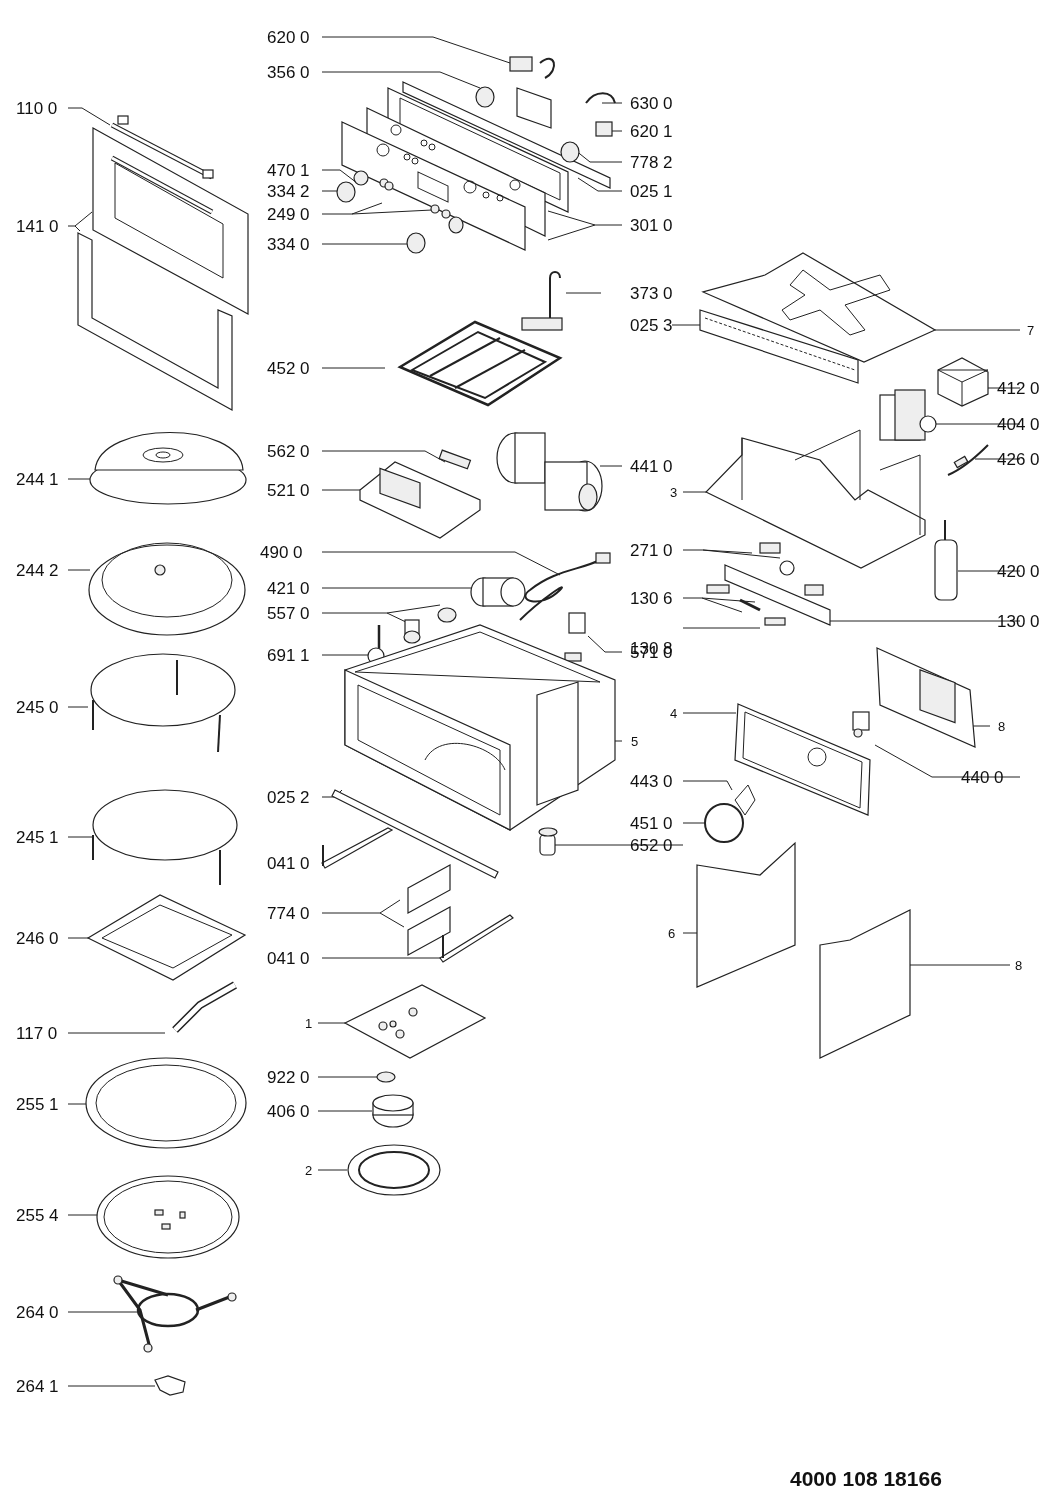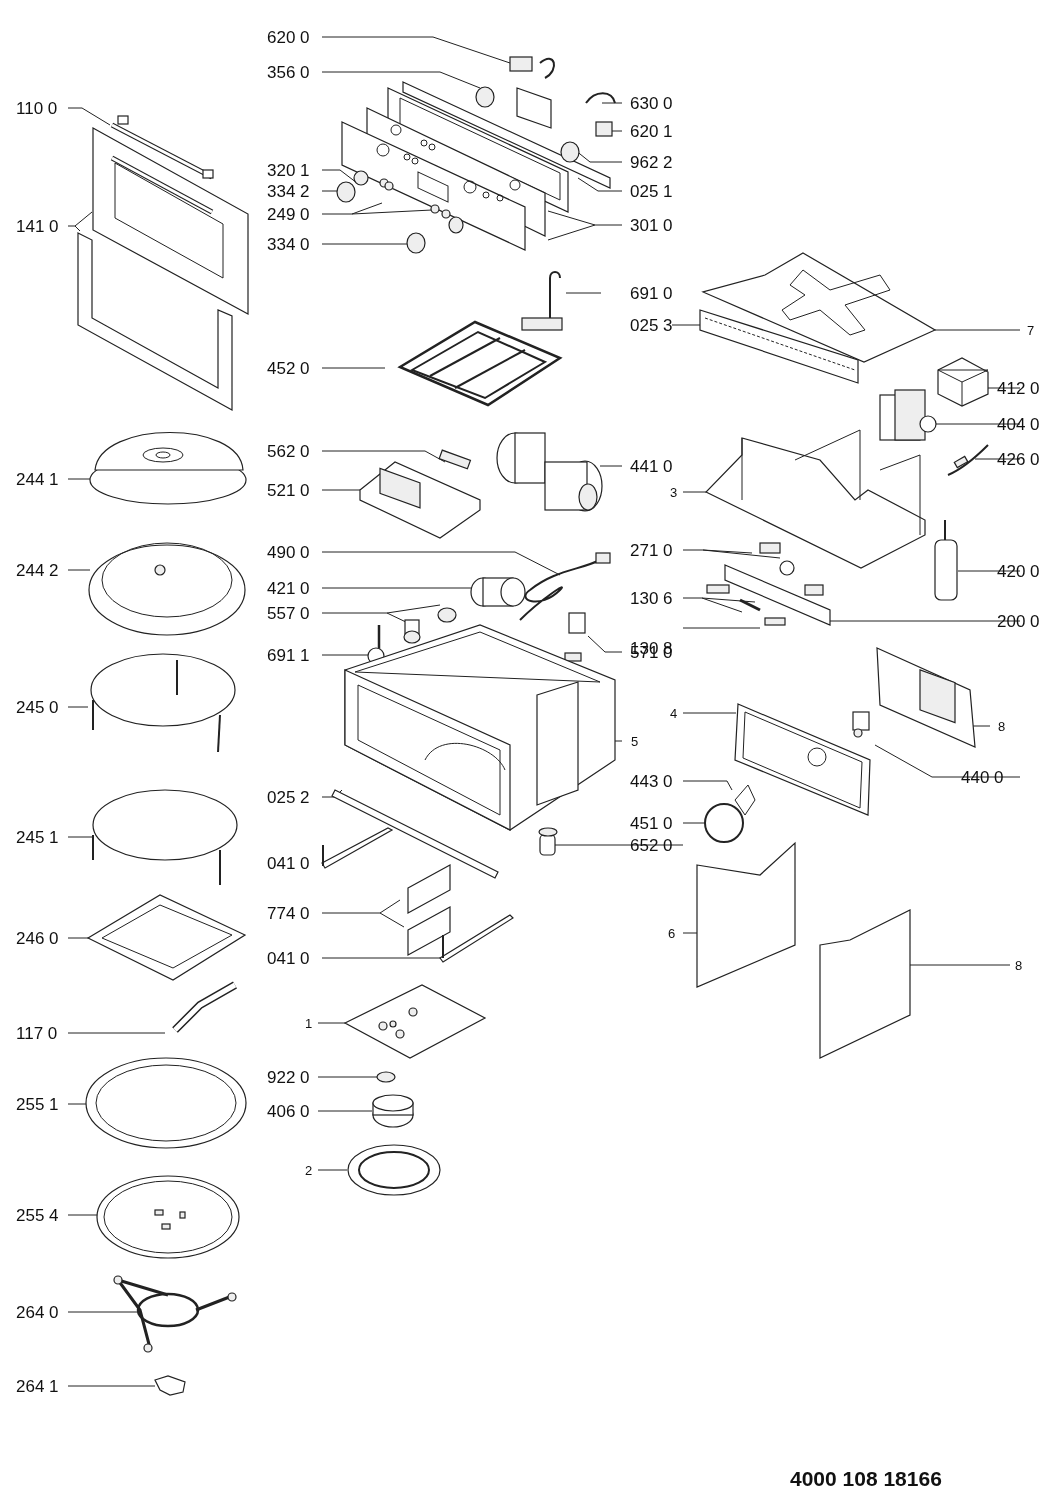--- a/index.html
+++ b/index.html
@@ -360,52 +360,52 @@
   <g>
     <ellipse class="part" cx="394" cy="1170" rx="46" ry="25"></ellipse>
     <ellipse class="thin" cx="394" cy="1170" rx="35" ry="18" style="stroke-width:2"></ellipse>
   </g>
 </svg>
 
 <div class="lbl" style="left:267px;top:29px">620 0</div>
 <div class="lbl" style="left:267px;top:64px">356 0</div>
 <div class="lbl" style="left:630px;top:95px">630 0</div>
 <div class="lbl" style="left:630px;top:123px">620 1</div>
-<div class="lbl" style="left:630px;top:154px">962 2</div>
+<div class="lbl" style="left:630px;top:154px">778 2</div>
 <div class="lbl" style="left:630px;top:183px">025 1</div>
 <div class="lbl" style="left:630px;top:217px">301 0</div>
-<div class="lbl" style="left:267px;top:162px">320 1</div>
+<div class="lbl" style="left:267px;top:162px">470 1</div>
 <div class="lbl" style="left:267px;top:183px">334 2</div>
 <div class="lbl" style="left:267px;top:206px">249 0</div>
 <div class="lbl" style="left:267px;top:236px">334 0</div>
 <div class="lbl" style="left:16px;top:100px">110 0</div>
 <div class="lbl" style="left:16px;top:218px">141 0</div>
-<div class="lbl" style="left:630px;top:285px">691 0</div>
+<div class="lbl" style="left:630px;top:285px">373 0</div>
 <div class="lbl" style="left:630px;top:317px">025 3</div>
 <div class="lbl small" style="left:1027px;top:324px">7</div>
 <div class="lbl" style="left:267px;top:360px">452 0</div>
 <div class="lbl" style="left:997px;top:380px">412 0</div>
 <div class="lbl" style="left:997px;top:416px">404 0</div>
 <div class="lbl" style="left:997px;top:451px">426 0</div>
 <div class="lbl" style="left:16px;top:471px">244 1</div>
 <div class="lbl" style="left:267px;top:443px">562 0</div>
 <div class="lbl" style="left:267px;top:482px">521 0</div>
 <div class="lbl" style="left:630px;top:458px">441 0</div>
 <div class="lbl small" style="left:670px;top:486px">3</div>
 <div class="lbl" style="left:16px;top:562px">244 2</div>
-<div class="lbl" style="left:267px;top:544px">490 0</div>
+<div class="lbl" style="left:260px;top:544px">490 0</div>
 <div class="lbl" style="left:267px;top:580px">421 0</div>
 <div class="lbl" style="left:267px;top:605px">557 0</div>
 <div class="lbl" style="left:267px;top:647px">691 1</div>
 <div class="lbl" style="left:630px;top:542px">271 0</div>
 <div class="lbl" style="left:630px;top:590px">130 6</div>
 <div class="lbl" style="left:630px;top:640px">130 8</div>
 <div class="lbl" style="left:630px;top:644px">571 0</div>
 <div class="lbl" style="left:997px;top:563px">420 0</div>
-<div class="lbl" style="left:997px;top:613px">200 0</div>
+<div class="lbl" style="left:997px;top:613px">130 0</div>
 <div class="lbl" style="left:16px;top:699px">245 0</div>
 <div class="lbl small" style="left:670px;top:707px">4</div>
 <div class="lbl small" style="left:631px;top:735px">5</div>
 <div class="lbl small" style="left:998px;top:720px">8</div>
 <div class="lbl" style="left:961px;top:769px">440 0</div>
 <div class="lbl" style="left:630px;top:773px">443 0</div>
 <div class="lbl" style="left:630px;top:815px">451 0</div>
 <div class="lbl" style="left:630px;top:837px">652 0</div>
 <div class="lbl" style="left:267px;top:789px">025 2</div>
 <div class="lbl" style="left:16px;top:829px">245 1</div>

